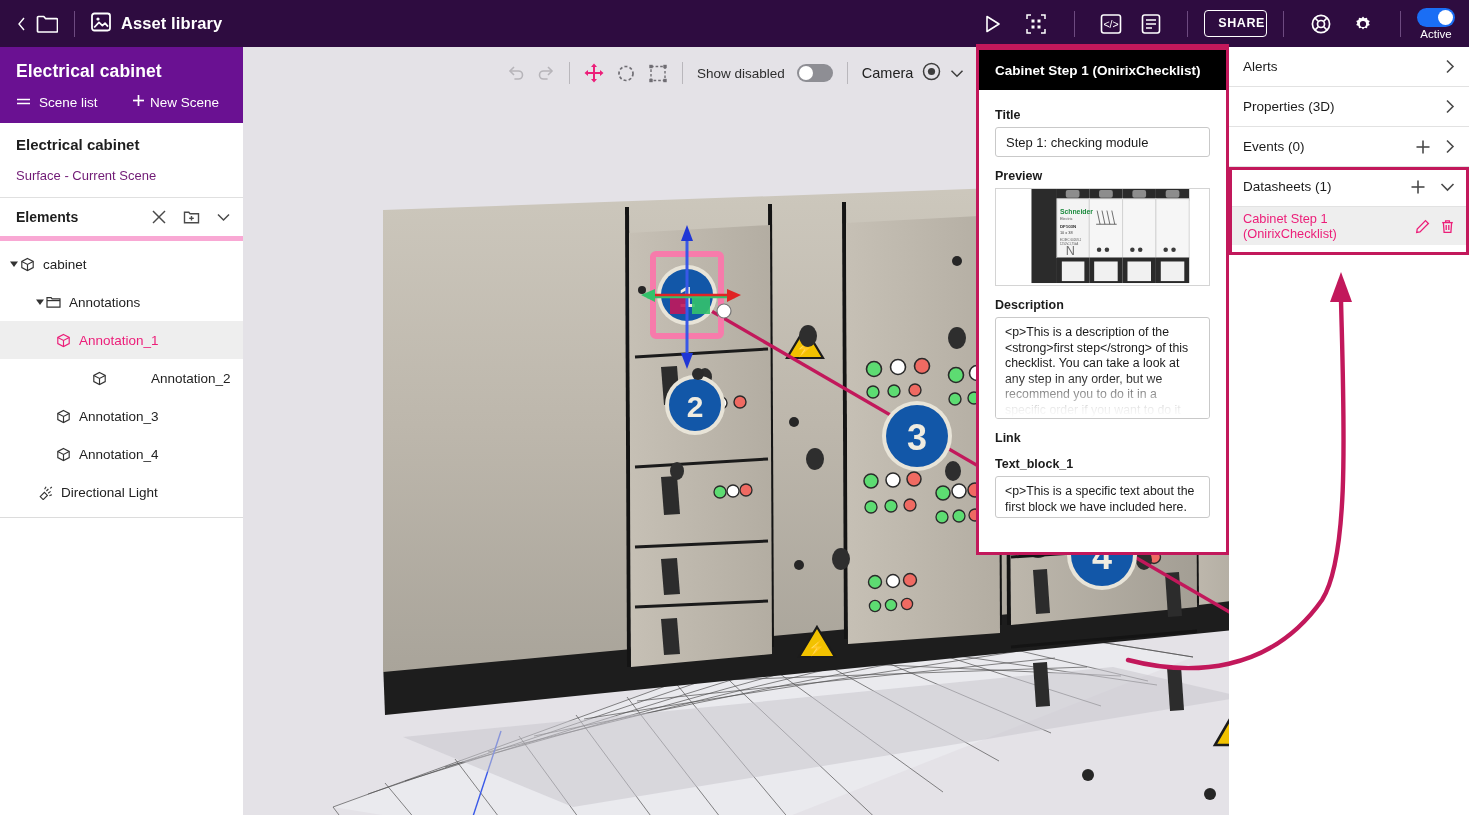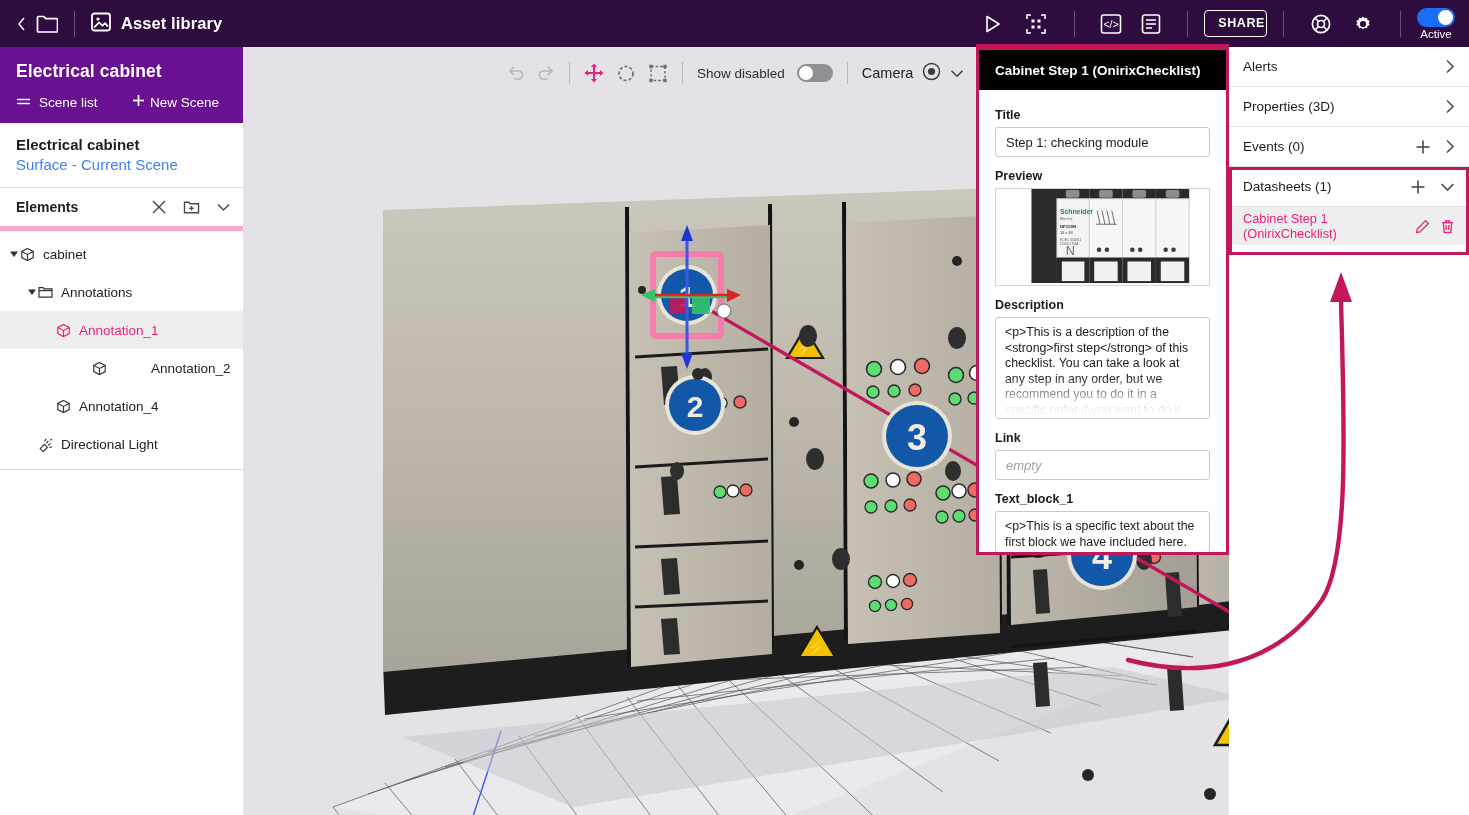--- a/index.html
+++ b/index.html
@@ -53,21 +53,21 @@
   }
   .sb-head {
     background: #6a1192; color: #fff; padding: 14px 16px 12px 16px; height: 76px;
   }
   .sb-title { font-size: 17.5px; font-weight: 700; letter-spacing: .1px; }
   .sb-row { display:flex; align-items:center; margin-top: 12px; font-size: 13.5px; }
   .sb-scene-list { display:flex; align-items:center; gap: 8px; cursor:pointer; }
   .sb-newscene { display:flex; align-items:center; gap: 5px; cursor:pointer; margin-left: auto; margin-right: 8px; }
   .sb-scene-info { padding: 13px 16px 14px 16px; border-bottom: 1px solid #e0e0e0;}
   .sb-scene-name { font-size: 15px; font-weight: 700; color: #1e1e1e; }
-  .sb-scene-sub { font-size: 15px; color: #3b82f6; margin-top: 3px; }
+  .sb-scene-sub { font-size: 13px; color: #701a75; margin-top: 15px; }
   .sb-elements {
     display:flex; align-items:center; padding: 11px 12px 11px 16px;
     border-bottom: 5px solid #f9a8d4;
   }
   .sb-elements-label { font-size: 14px; font-weight: 700; color: #1e1e1e; }
   .sb-elements-icons { margin-left:auto; display:flex; align-items:center; gap: 16px; }
   .sb-elements-icons > span { cursor: pointer; display:flex; }
   .tree { padding-top: 4px; }
   .tree-row {
     display:flex; align-items:center; height: 38px; font-size: 13.5px;
@@ -313,21 +313,21 @@
           </span>
           <span class="tree-ico">
             <svg width="15" height="15" viewBox="0 0 15 15" fill="none" stroke="#333" stroke-width="1.15">
               <path d="M7.5 1.4 L13.2 4.4 V10.6 L7.5 13.6 L1.8 10.6 V4.4 Z"></path>
               <path d="M1.8 4.4 L7.5 7.4 L13.2 4.4"></path>
               <path d="M7.5 7.4 V13.6"></path>
             </svg>
           </span>
           <span>cabinet</span>
         </div>
-        <div class="tree-row" style="padding-left: 26px;">
+        <div class="tree-row" style="padding-left: 26px; margin-left: 8px;">
           <span class="tree-caret">
             <svg width="10" height="10" viewBox="0 0 10 10">
               <polygon points="1,2.5 9,2.5 5,8" fill="#333"></polygon>
             </svg>
           </span>
           <span class="tree-ico">
             <svg width="15" height="14" viewBox="0 0 15 14" fill="none" stroke="#333" stroke-width="1.2">
               <path d="M1 12.2V2.6h4.1l1 1.3H14v8.3z"></path>
               <path d="M1 5.6h13"></path>
             </svg>
@@ -352,20 +352,33 @@
             <span style="width:12px;display:inline-block"></span>
           </span>
           <span class="tree-ico">
             <svg width="15" height="15" viewBox="0 0 15 15" fill="none" stroke="#333" stroke-width="1.15">
               <path d="M7.5 1.4 L13.2 4.4 V10.6 L7.5 13.6 L1.8 10.6 V4.4 Z"></path>
               <path d="M1.8 4.4 L7.5 7.4 L13.2 4.4"></path>
               <path d="M7.5 7.4 V13.6"></path>
             </svg>
           </span>
           <span>Annotation_2</span>
+        </div>
+        <div class="tree-row" style="padding-left: 44px;">
+          <span class="tree-caret">
+            <span style="width:12px;display:inline-block"></span>
+          </span>
+          <span class="tree-ico">
+            <svg width="15" height="15" viewBox="0 0 15 15" fill="none" stroke="#333" stroke-width="1.15">
+              <path d="M7.5 1.4 L13.2 4.4 V10.6 L7.5 13.6 L1.8 10.6 V4.4 Z"></path>
+              <path d="M1.8 4.4 L7.5 7.4 L13.2 4.4"></path>
+              <path d="M7.5 7.4 V13.6"></path>
+            </svg>
+          </span>
+          <span>Annotation_3</span>
         </div>
         <div class="tree-row" style="padding-left: 44px;">
           <span class="tree-caret">
             <span style="width:12px;display:inline-block"></span>
           </span>
           <span class="tree-ico">
             <svg width="15" height="15" viewBox="0 0 15 15" fill="none" stroke="#333" stroke-width="1.15">
               <path d="M7.5 1.4 L13.2 4.4 V10.6 L7.5 13.6 L1.8 10.6 V4.4 Z"></path>
               <path d="M1.8 4.4 L7.5 7.4 L13.2 4.4"></path>
               <path d="M7.5 7.4 V13.6"></path>
@@ -770,21 +783,20 @@
         </svg>
       </div>
 
       <div class="fld-label">Description</div>
       <div class="fld-area">
         <span>&lt;p&gt;This is a description of the &lt;strong&gt;first step&lt;/strong&gt; of this checklist. You can take a look at any step in any order, but we recommend you to do it in a specific order if you want to do it</span>
         <span class="fade"></span>
       </div>
 
       <div class="fld-label">Link</div>
-      <div class="fld-input ph">empty</div>
 
       <div class="fld-label">Text_block_1</div>
       <div class="fld-area short">
         <span>&lt;p&gt;This is a specific text about the first block we have included here.</span>
       </div>
     </div>
   </div>
 
   <div class="rightpanel">
     <div id="rp-sections">

